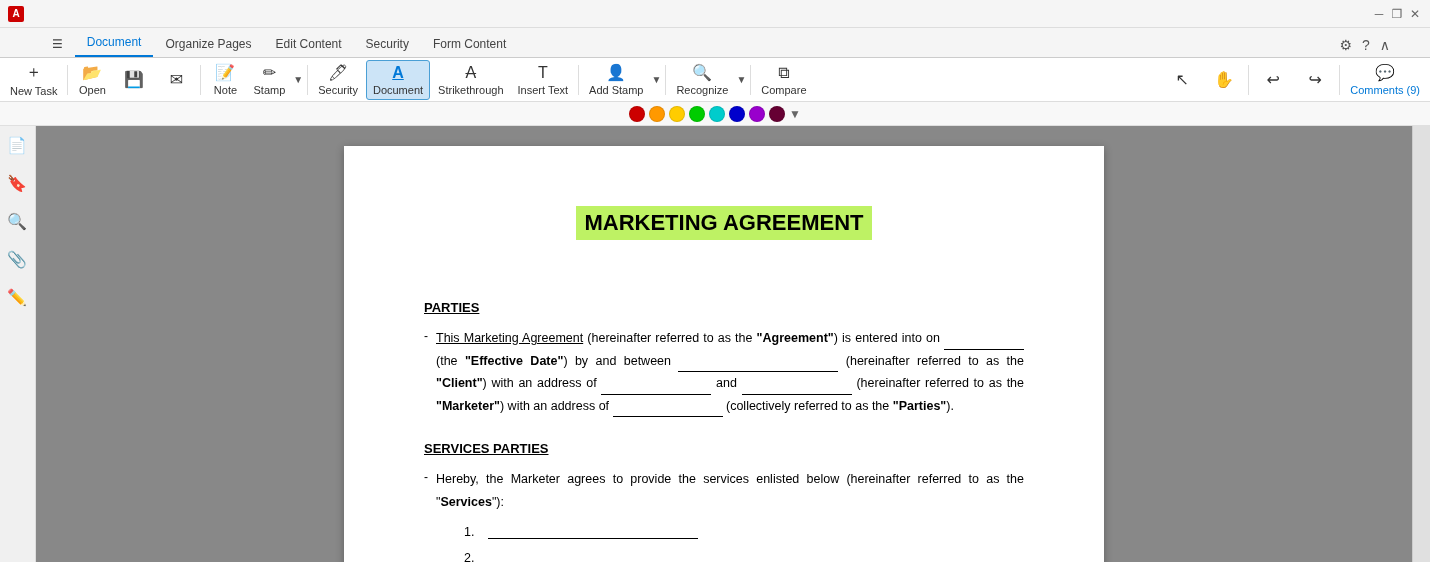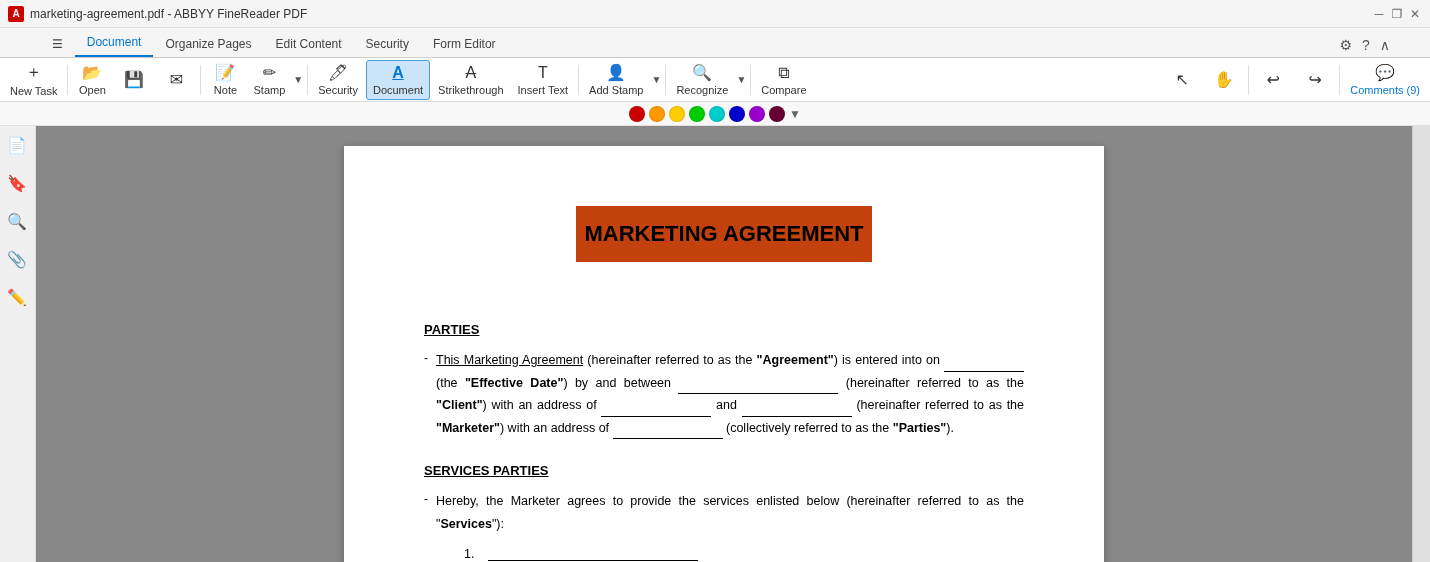--- a/index.html
+++ b/index.html
@@ -149,22 +149,22 @@
       box-shadow: 0 2px 8px rgba(0,0,0,0.3);
       position: relative;
     }
 
     
     .doc-title {
       text-align: center;
       font-size: 22px;
       font-weight: bold;
       color: #000;
-      background: #c2410c;
-      padding: 15px 8px;
+      background: #bef264;
+      padding: 4px 8px;
       margin-bottom: 30px;
       display: inline-block;
     }
     .doc-title-wrapper { text-align: center; margin-bottom: 30px; }
 
     .section-heading {
       font-size: 13px;
       font-weight: bold;
       text-decoration: underline;
       color: #000;
@@ -237,36 +237,35 @@
     }
   </style>
 </head>
 <body>
 
 <div class="title-bar">
   <div class="title-bar-left">
     <div class="title-bar-icon">
       <span style="color:#fff;font-size:10px;font-weight:bold;">A</span>
     </div>
-    <span class="title-bar-title">marketing-agreement.pdf - ABBYY FineReader PDF</span>
   </div>
   <div class="title-bar-controls">
     <button class="title-bar-btn">─</button>
     <button class="title-bar-btn">❐</button>
     <button class="title-bar-btn">✕</button>
   </div>
 </div>
 
 <div class="ribbon-tabs">
   <button class="ribbon-tab">☰</button>
   <button class="ribbon-tab active">Document</button>
   <button class="ribbon-tab">Organize Pages</button>
   <button class="ribbon-tab">Edit Content</button>
   <button class="ribbon-tab">Security</button>
-  <button class="ribbon-tab">Form Editor</button>
+  <button class="ribbon-tab">Form Content</button>
   <div class="ribbon-right">
     <button class="ribbon-right-btn">⚙</button>
     <button class="ribbon-right-btn">?</button>
     <button class="ribbon-right-btn">∧</button>
   </div>
 </div>
 
 <div class="toolbar">
 
   <button class="toolbar-btn">

